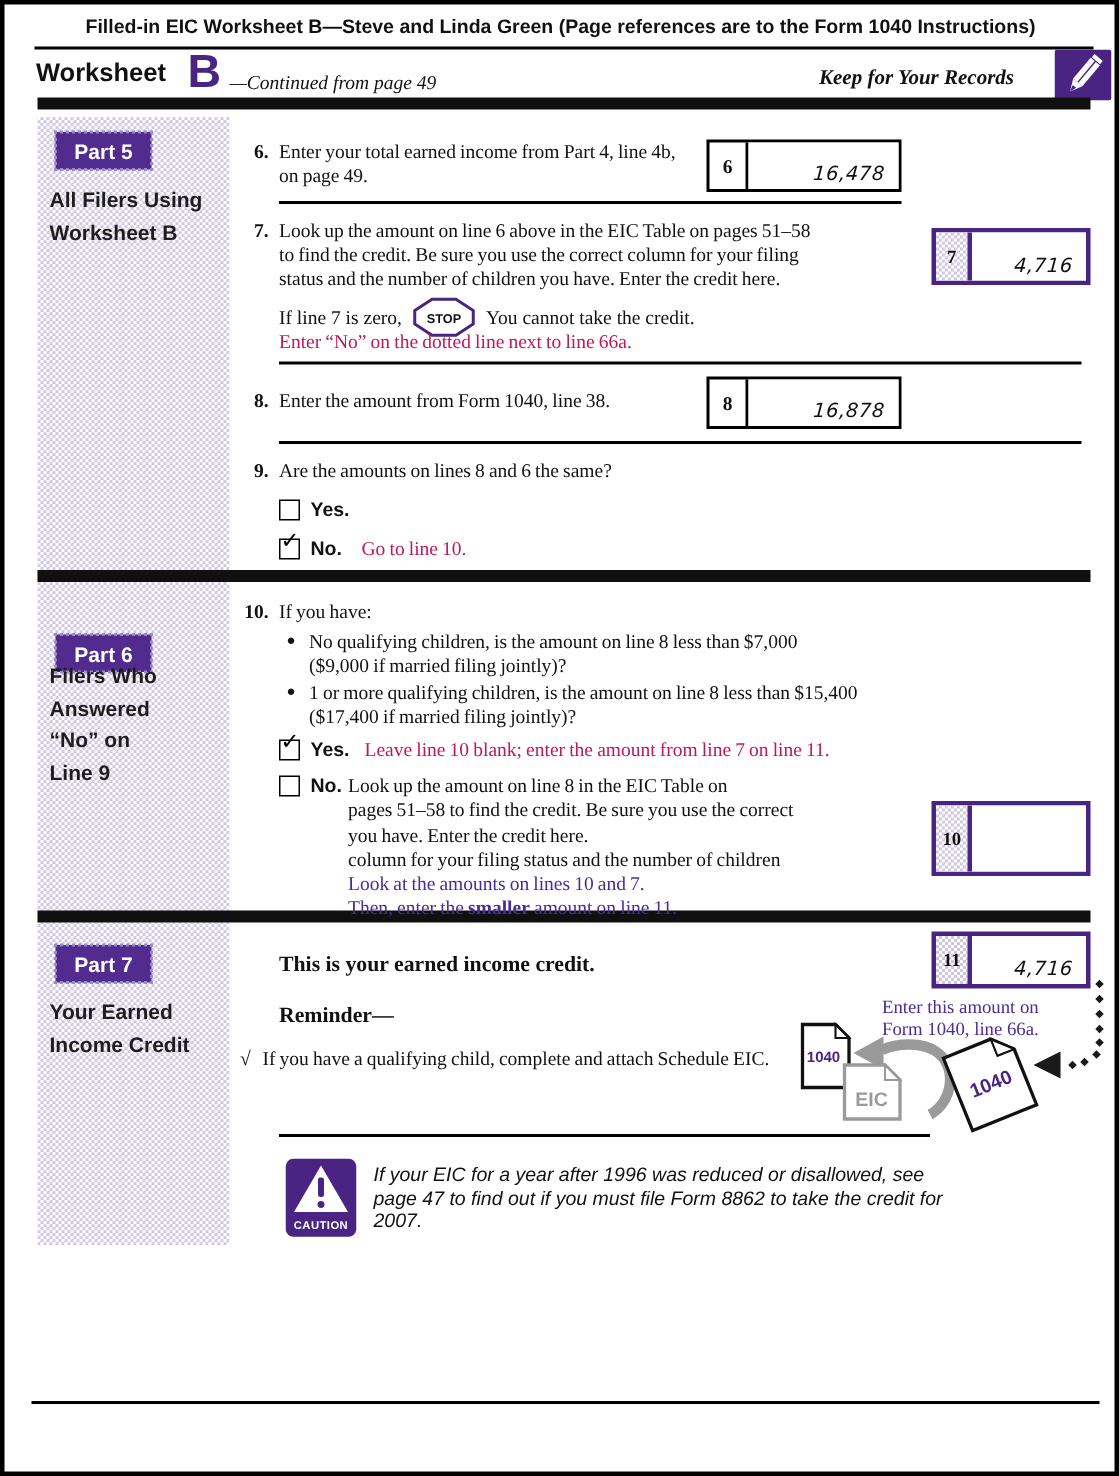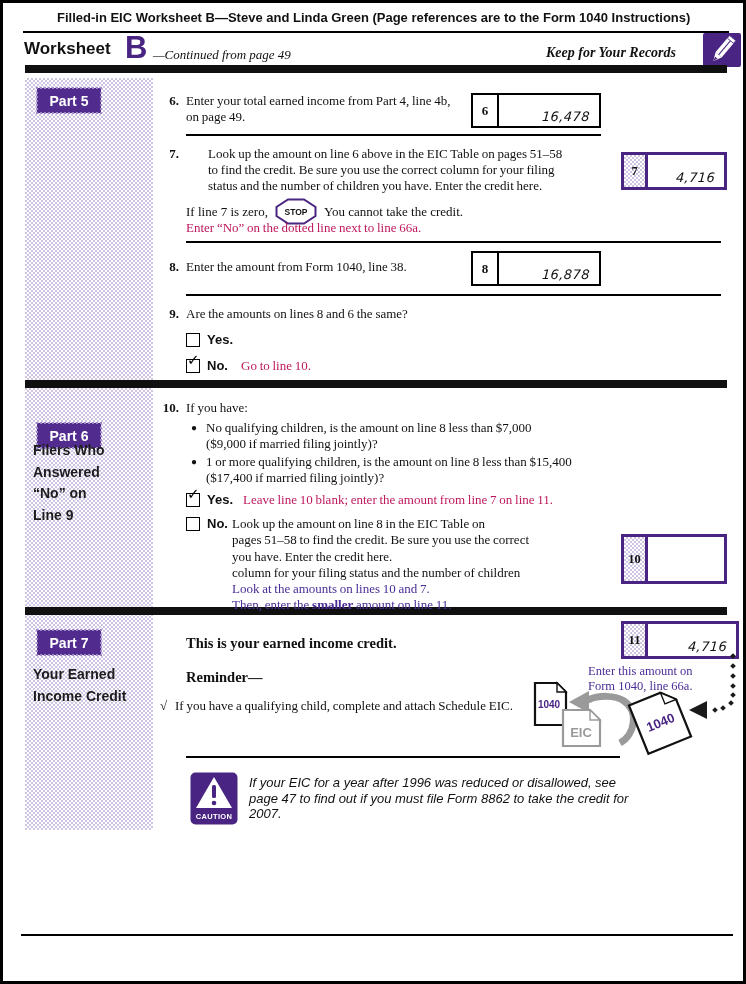--- a/index.html
+++ b/index.html
@@ -75,36 +75,40 @@
     </g>
   </svg>
   <div class="bar" style="top:62px;"></div>
 
   <div class="sidebar checker"></div>
 
   <div class="bar" style="top:377px;"></div>
   <div class="bar" style="top:604px;"></div>
 
   <div class="badge" style="top:85px;">Part 5</div>
+  <div class="sbtitle" style="top:120px;">
+    <div>All Filers Using</div>
+    <div>Worksheet B</div>
+  </div>
 
   <div class="num" style="top:90px;">6.</div>
   <div class="txt" style="left:183px;top:90px;">
     <div>Enter your total earned income from Part 4, line 4b,</div>
     <div>on page 49.</div>
   </div>
   <div class="bbox" style="left:468px;top:90px;width:130px;height:35px;">
     <div class="lbl">6</div>
     <div class="body">
       <span class="val">16,478</span>
     </div>
   </div>
   <div class="thinrule" style="left:183px;top:131px;width:415px;"></div>
 
   <div class="num" style="top:143px;">7.</div>
-  <div class="txt" style="left:183px;top:143px;margin-left:22px;">
+  <div class="txt" style="left:183px;top:143px;">
     <div>Look up the amount on line 6 above in the EIC Table on pages 51–58</div>
     <div>to find the credit. Be sure you use the correct column for your filing</div>
     <div>status and the number of children you have. Enter the credit here.</div>
   </div>
   <div class="pbox" style="left:618px;top:149px;width:106px;height:38px;">
     <div class="lbl checker">7</div>
     <div class="body">
       <span class="val">4,716</span>
     </div>
   </div>
@@ -176,21 +180,21 @@
   </div>
 
   <div class="badge" style="top:627px;">Part 7</div>
   <div class="sbtitle" style="top:661px;">
     <div>Your Earned</div>
     <div>Income Credit</div>
   </div>
 
   <div class="headline" style="left:183px;top:632px;">This is your earned income credit.</div>
 
-  <div class="pbox" style="left:618px;top:618px;width:118px;height:38px;">
+  <div class="pbox" style="left:618px;top:618px;width:106px;height:38px;">
     <div class="lbl checker">11</div>
     <div class="body">
       <span class="val">4,716</span>
     </div>
   </div>
   <div class="boxnote" style="left:585px;top:661px;">
     <div>Enter this amount on</div>
     <div>Form 1040, line 66a.</div>
   </div>
 

